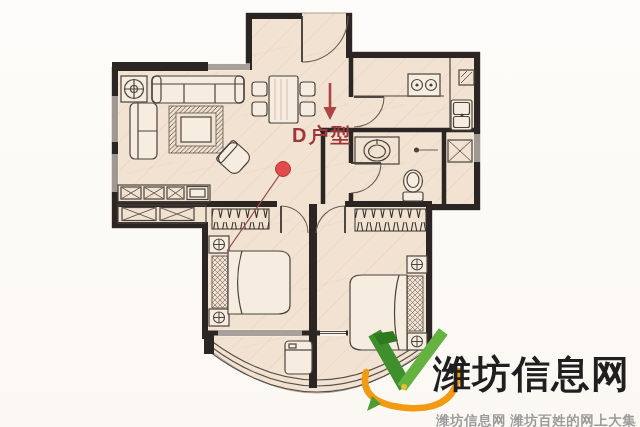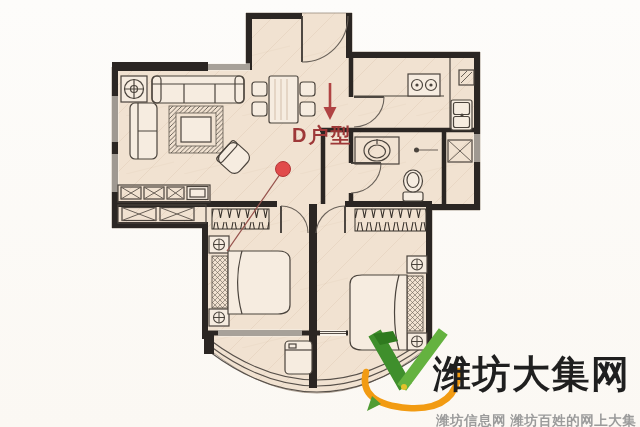--- a/index.html
+++ b/index.html
@@ -301,16 +301,16 @@
     <path d="M378,339 L402,381" stroke="#3f8f2c" style="stroke:var(--logo-green-dark,#3f8f2c)" stroke-width="14" stroke-linecap="square"></path>
     <path d="M440,336 L405,383" stroke="#64b23f" style="stroke:var(--logo-green,#64b23f)" stroke-width="11" stroke-linecap="square"></path>
     <path d="M373,334 L393,331 L398,341 L380,345 Z" fill="#2f7a1f"></path>
     <path d="M366,372 Q358,404 408,408 Q456,411 459,371" fill="none" stroke="#f29b12" style="stroke:var(--logo-orange,#f29b12)" stroke-width="6.5" stroke-linecap="round"></path>
     <polygon points="372,396 381,404 367,411" fill="#4f9c33"></polygon>
     <circle cx="404" cy="387" r="3" fill="#e3c22c"></circle>
   </g>
 </svg>
 
 <div class="unit-label">D户型</div>
-<div class="logo-title">潍坊大集网</div>
+<div class="logo-title">潍坊信息网</div>
 <div class="logo-subtitle">潍坊信息网 潍坊百姓的网上大集</div>
 
 </div>
 
 </body></html>

